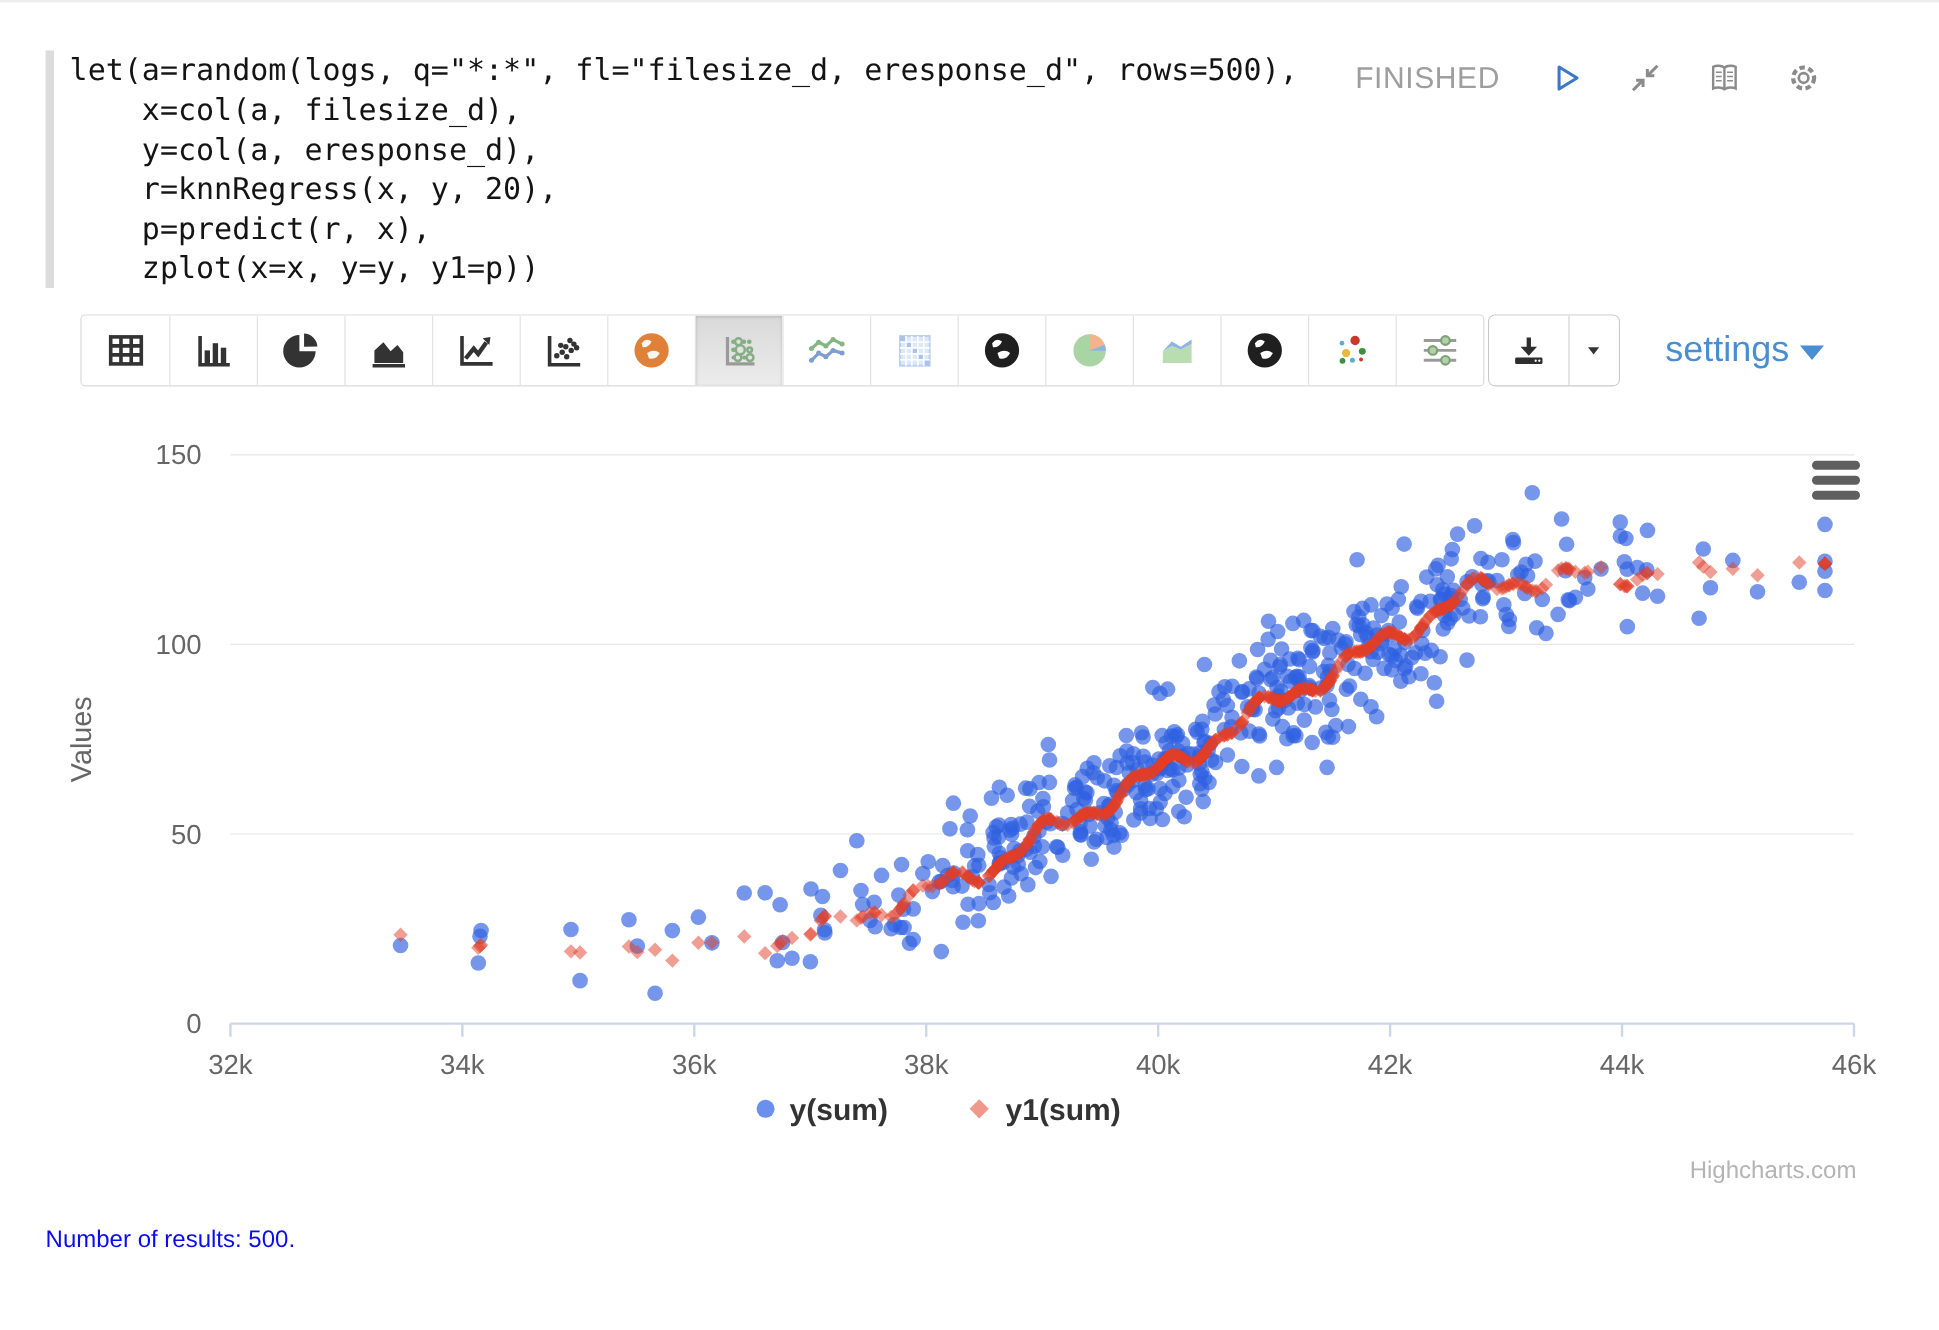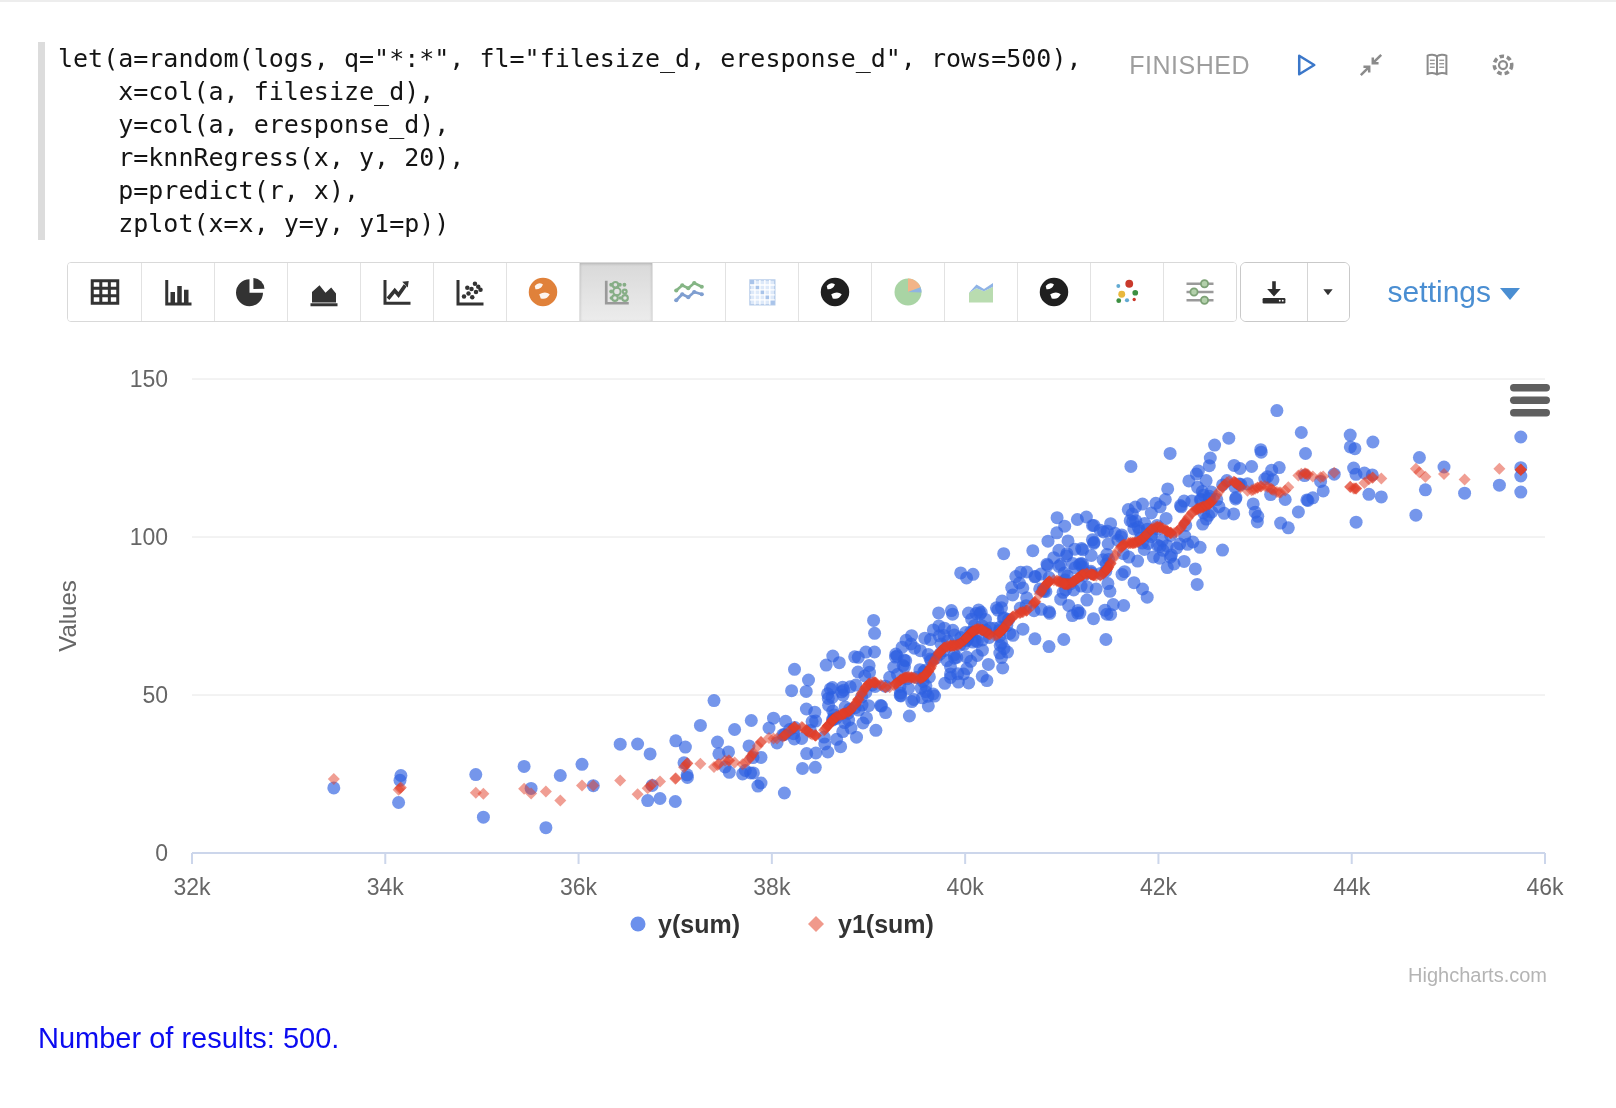--- a/index.html
+++ b/index.html
@@ -26,21 +26,21 @@
   .dl-btn{width:66px;background:#fff;border:none;display:flex;align-items:center;justify-content:center;cursor:pointer;padding:0;}
   .dl-caret{width:42px;background:#fff;border:none;border-left:1px solid #d5d5d5;display:flex;align-items:center;justify-content:center;cursor:pointer;padding:0;}
   .dl-btn svg{width:30px;height:30px;}
   .dl-caret svg{width:16px;height:16px;}
   .settings-link{display:flex;align-items:center;gap:9px;margin-left:38px;color:#4a8ed2;font-size:30px;cursor:pointer;background:none;border:none;padding:0;font-family:"Liberation Sans",sans-serif;}
   .settings-caret{width:0;height:0;border-left:10px solid transparent;border-right:10px solid transparent;border-top:12px solid #4a8ed2;margin-top:4px;}
   
   .chart-wrap{margin-top:24px;}
   .chart-wrap svg{display:block;}
   
-  .results-line{margin-top:16px;color:#0b0bf0;font-size:29px;}
+  .results-line{margin-top:16px;color:#0b0bf0;font-size:20px;}
 </style>
 </head>
 <body>
 
 <div class="page">
 
   <div class="editor-row">
     <div class="editor">
       <div class="gutter"></div>
       <pre class="code">let(a=random(logs, q="*:*", fl="filesize_d, eresponse_d", rows=500),

